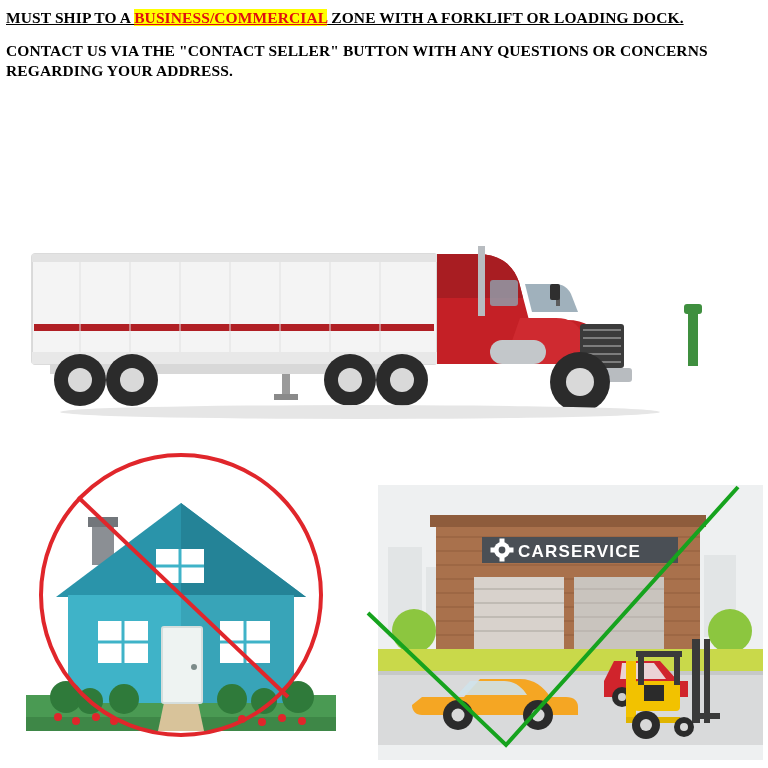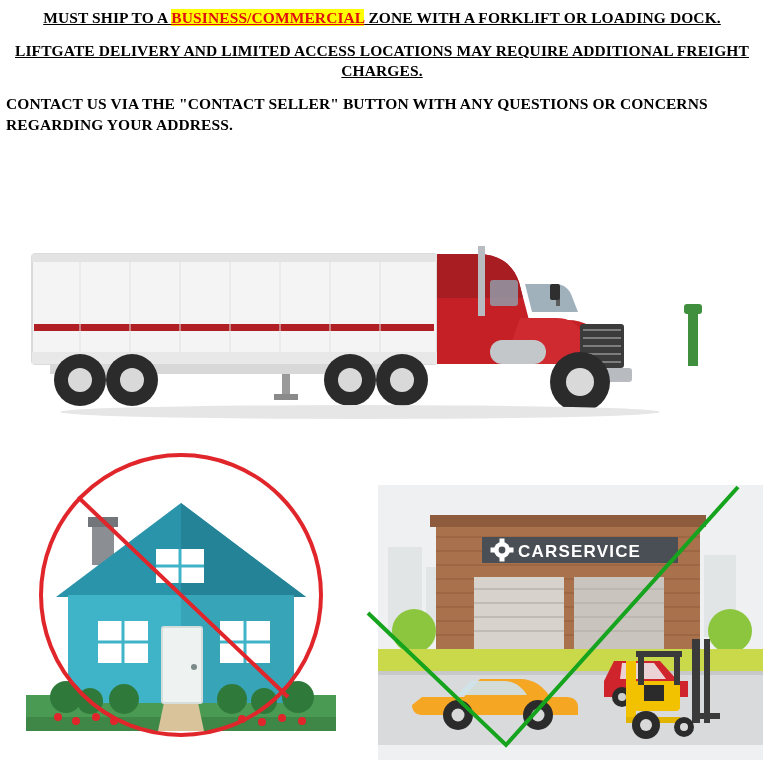--- a/index.html
+++ b/index.html
@@ -26,21 +26,20 @@
     font-family: "Liberation Serif", serif;
     font-weight: bold;
     font-size: 15.5px;
     line-height: 1.30;
     color: #000000;
     letter-spacing: 0.1px;
     margin: 0 0 13px 0;
   }
   .notice-line.underline {
     text-decoration: underline;
-    text-align: center;
   }
   .notice-line .hl {
     color: #e01010;
     background: #ffff00;
     text-decoration: underline;
   }
 
   
   .truck-figure {
     position: absolute;
@@ -77,21 +76,20 @@
 </style>
 </head>
 <body>
 
 <div class="shipping-notice">
 
   <p class="notice-line underline">
     <span>MUST SHIP TO A </span><span class="hl">BUSINESS/COMMERCIAL</span><span> ZONE WITH A FORKLIFT OR LOADING DOCK.</span>
   </p>
 
-  <p class="notice-line underline">LIFTGATE DELIVERY AND LIMITED ACCESS LOCATIONS MAY REQUIRE ADDITIONAL FREIGHT CHARGES.</p>
 
   <p class="notice-line">CONTACT US VIA THE "CONTACT SELLER" BUTTON WITH ANY QUESTIONS OR CONCERNS REGARDING YOUR ADDRESS.</p>
 
 
 </div>
 
 <div class="truck-figure">
   <svg class="truck-svg" width="700" height="190" viewBox="0 0 700 190" xmlns="http://www.w3.org/2000/svg">
 
     <rect x="12" y="14" width="405" height="110" rx="3" fill="#f4f4f4" stroke="#cfcfcf" stroke-width="1.5"></rect>

